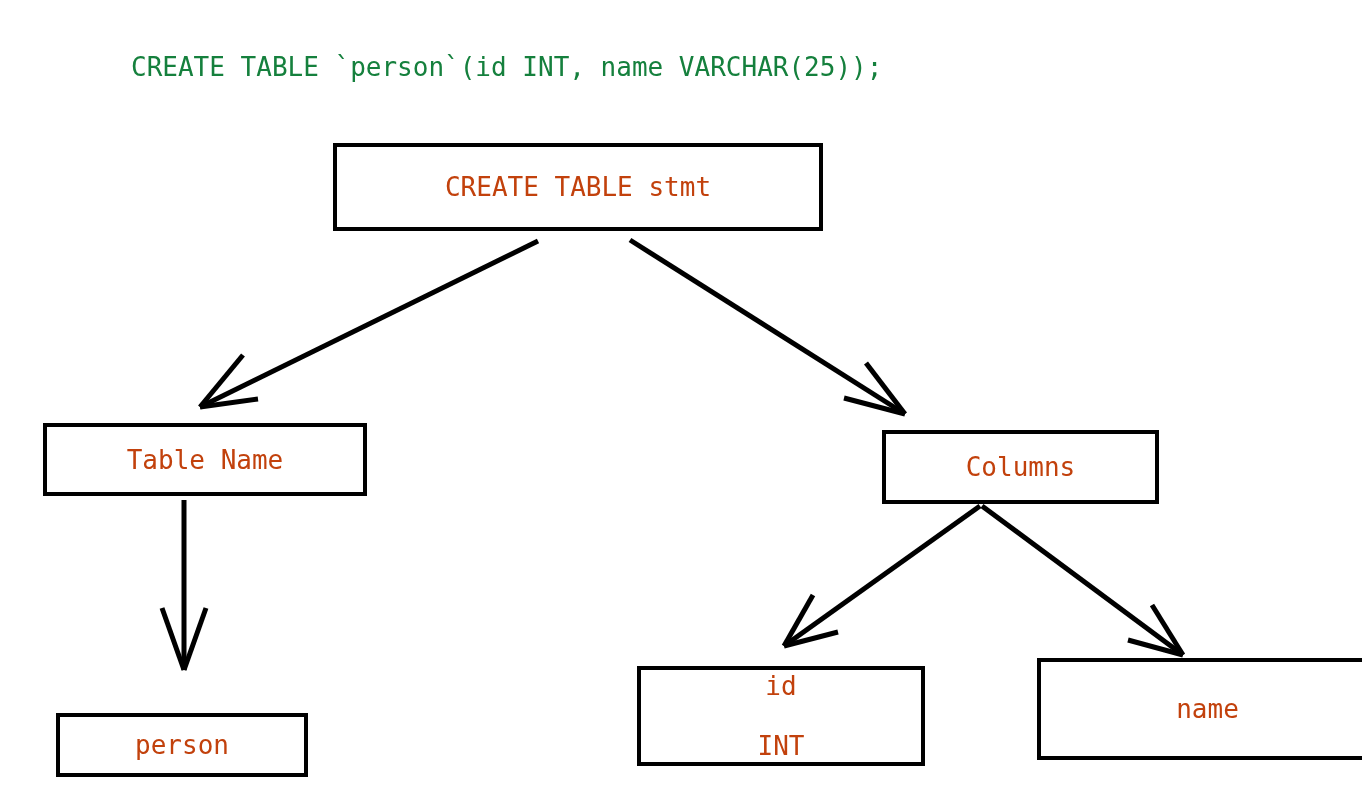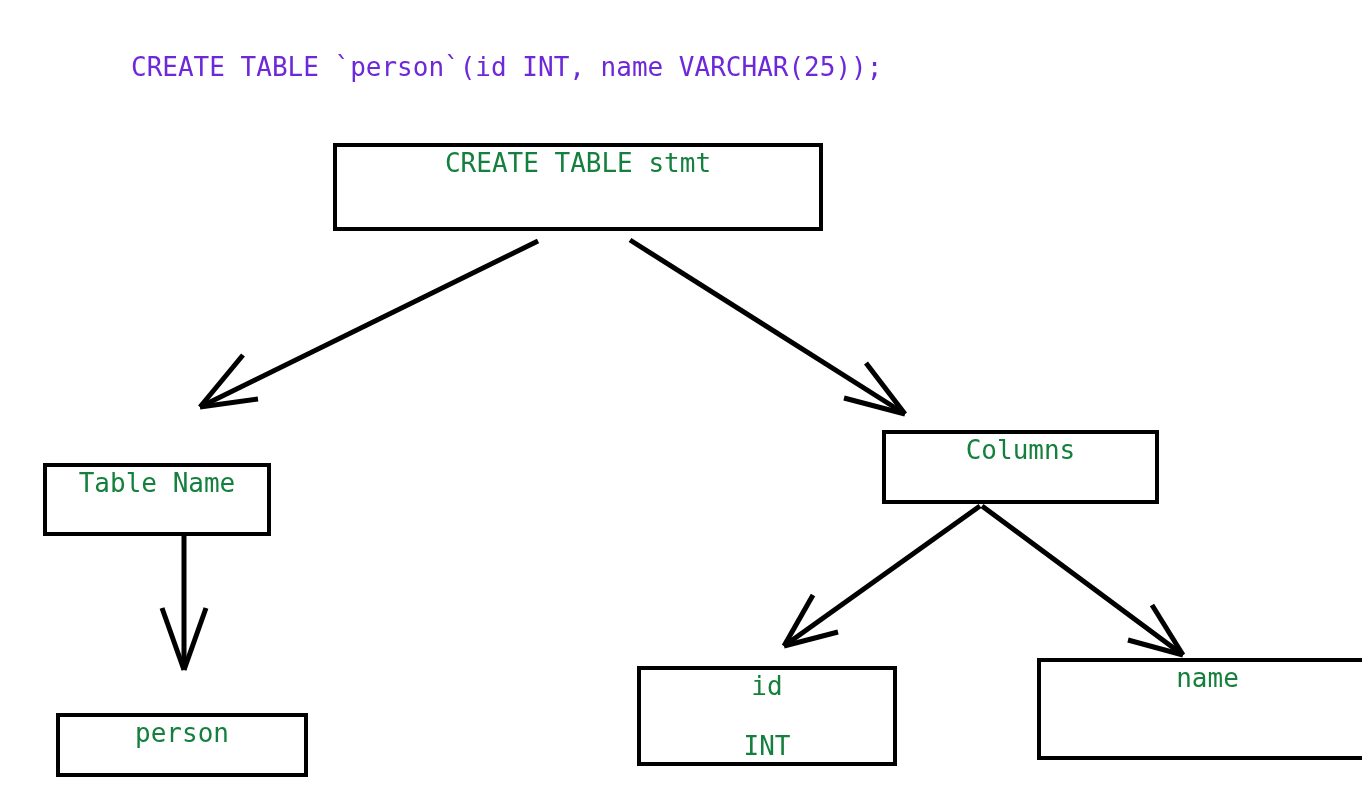--- a/index.html
+++ b/index.html
@@ -16,33 +16,34 @@
     overflow: hidden;
     font-family: "DejaVu Sans Mono", "Liberation Mono", monospace;
   }
   #title-text {
     position: absolute;
     left: 131px;
     top: 50px;
     font-family: "DejaVu Sans Mono", "Liberation Mono", monospace;
     font-size: 26px;
     line-height: 34px;
-    color: #6d28d9;
+    color: #15803d;
     white-space: pre;
     letter-spacing: 0px;
   }
   .node {
     position: absolute;
     box-sizing: border-box;
     background: #ffffff;
     border: 4px solid #000000;
-    color: #15803d;
+    color: #c2410c;
     display: flex;
     flex-direction: column;
     align-items: center;
+    justify-content: center;
     font-family: "DejaVu Sans Mono", "Liberation Mono", monospace;
     font-size: 26px;
     line-height: 32px;
     text-align: center;
     white-space: pre;
     z-index: 3;
   }
   .node .line { display: block; }
   #arrow-layer {
     position: absolute;
@@ -92,20 +93,20 @@
       </g>
       <g>
         <line x1="982" y1="506" x2="1183" y2="655"></line>
         <line class="head" x1="1128" y1="640" x2="1183" y2="655"></line>
         <line class="head" x1="1152" y1="605" x2="1183" y2="655"></line>
       </g>
     </svg>
 
   <div id="nodes">
       <div class="node" style="left: 333px; top: 143px; width: 490px; height: 88px;"><span class="line">CREATE TABLE stmt</span></div>
-      <div class="node" style="left: 43px; top: 423px; width: 228px; height: 73px; margin-top: 40px;"><span class="line">Table Name</span></div>
+      <div class="node" style="left: 43px; top: 423px; width: 324px; height: 73px;"><span class="line">Table Name</span></div>
       <div class="node" style="left: 882px; top: 430px; width: 277px; height: 74px;"><span class="line">Columns</span></div>
       <div class="node" style="left: 56px; top: 713px; width: 252px; height: 64px;"><span class="line">person</span></div>
-      <div class="node" style="left: 637px; top: 666px; width: 260px; height: 100px; gap: 28px;"><span class="line">id</span><span class="line">INT</span></div>
+      <div class="node" style="left: 637px; top: 666px; width: 288px; height: 100px; gap: 28px;"><span class="line">id</span><span class="line">INT</span></div>
       <div class="node" style="left: 1037px; top: 658px; width: 341px; height: 102px;"><span class="line">name</span></div>
     </div>
 
 </div>
 
 </body></html>

